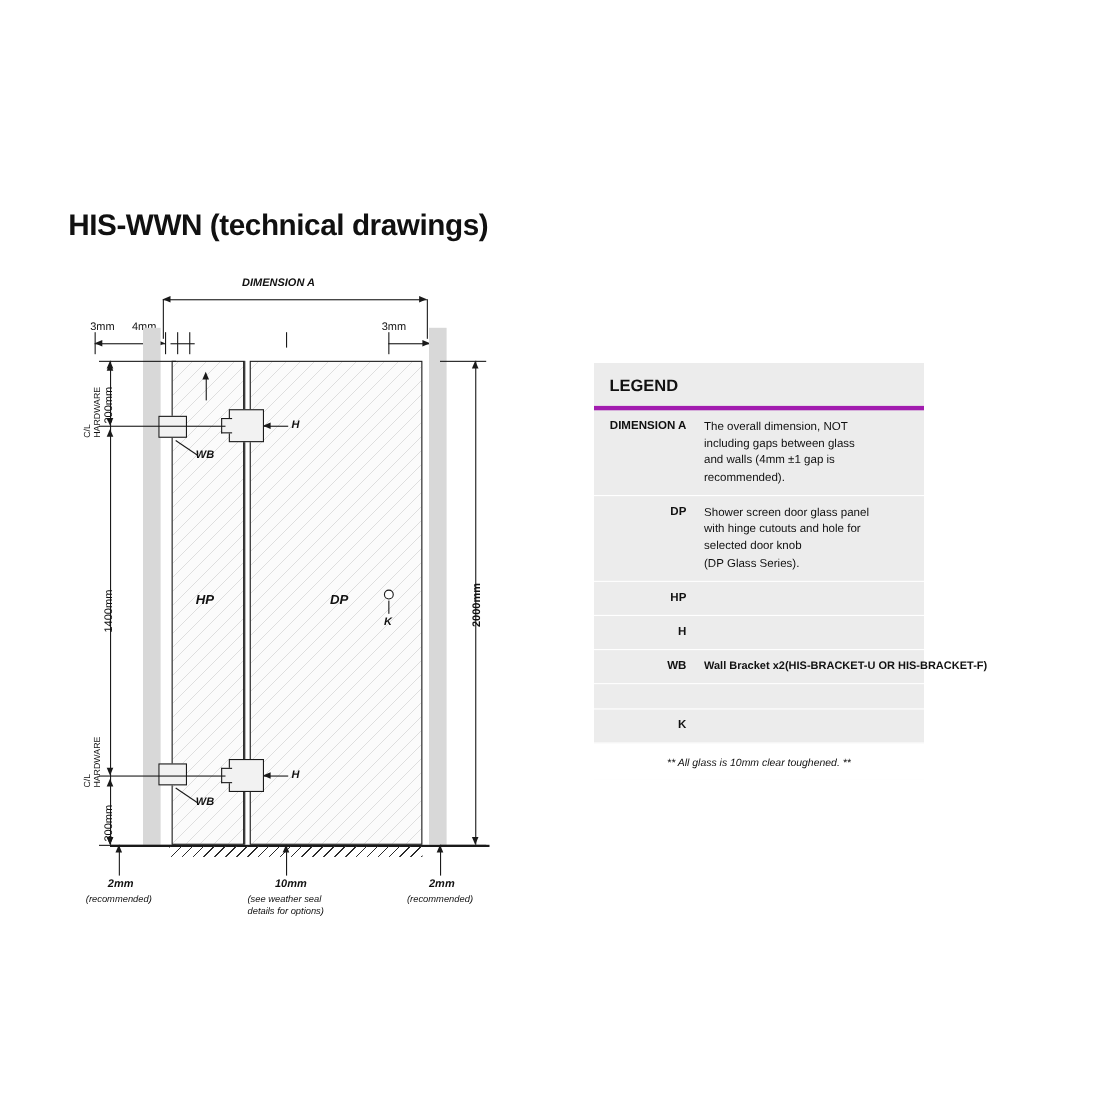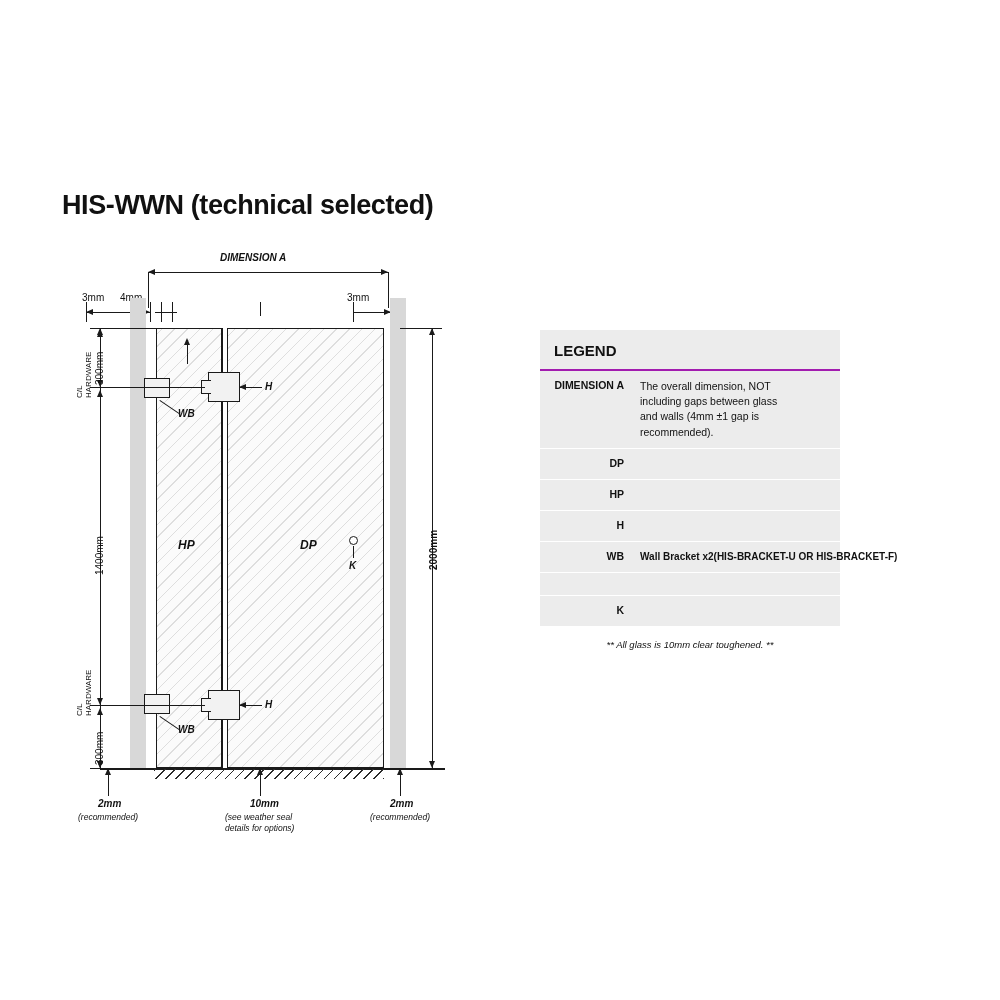--- a/index.html
+++ b/index.html
@@ -142,21 +142,21 @@
     position: absolute;
     left: 540px;
     top: 330px;
     width: 300px;
     background: #ececec;
   }
   .legend-title {
     font-size: 15px;
     font-weight: bold;
     padding: 12px 14px 10px 14px;
-    border-bottom: 2px solid #a21caf;
+    border-bottom: 4px solid #a21caf;
   }
   .legend-row {
     display: flex;
     border-bottom: 1px solid #ffffff;
     min-height: 30px;
   }
   .legend-row .key {
     width: 92px;
     flex: 0 0 92px;
     text-align: right;
@@ -179,21 +179,21 @@
     font-size: 9.5px;
     font-style: italic;
     text-align: center;
     background: #ffffff;
   }
   .legend-row.wide .val { white-space: nowrap; font-size: 10px; font-weight: bold; }
 </style>
 </head>
 <body>
 
-<div id="page-title">HIS-WWN (technical selected)</div>
+<div id="page-title">HIS-WWN (technical drawings)</div>
 
 <div class="drawing">
 
   <div class="label ital bold" style="left:160px; top:2px;">DIMENSION A</div>
   <div class="hline" style="left:88px; top:22px; width:240px;"></div>
   <div class="arrow left" style="left:88px; top:19px;"></div>
   <div class="arrow right" style="left:321px; top:19px;"></div>
   <div class="vline" style="left:88px; top:22px; height:36px;"></div>
   <div class="vline" style="left:328px; top:22px; height:36px;"></div>
 
@@ -310,20 +310,24 @@
   <div class="legend-row">
     <div class="key">DIMENSION A</div>
     <div class="val">The overall dimension, NOT
 including gaps between glass
 and walls (4mm ±1 gap is
 recommended).</div>
   </div>
 
   <div class="legend-row">
     <div class="key">DP</div>
+    <div class="val">Shower screen door glass panel
+with hinge cutouts and hole for
+selected door knob
+(DP Glass Series).</div>
   </div>
 
   <div class="legend-row">
     <div class="key">HP</div>
   </div>
 
   <div class="legend-row">
     <div class="key">H</div>
   </div>
 

